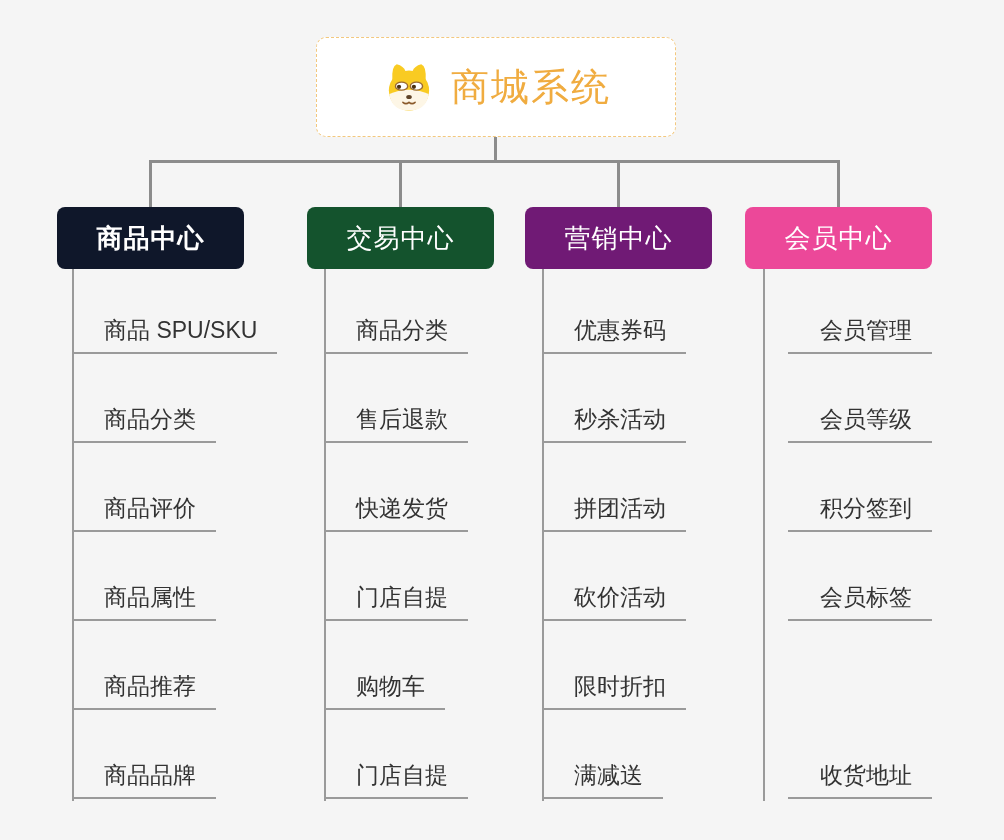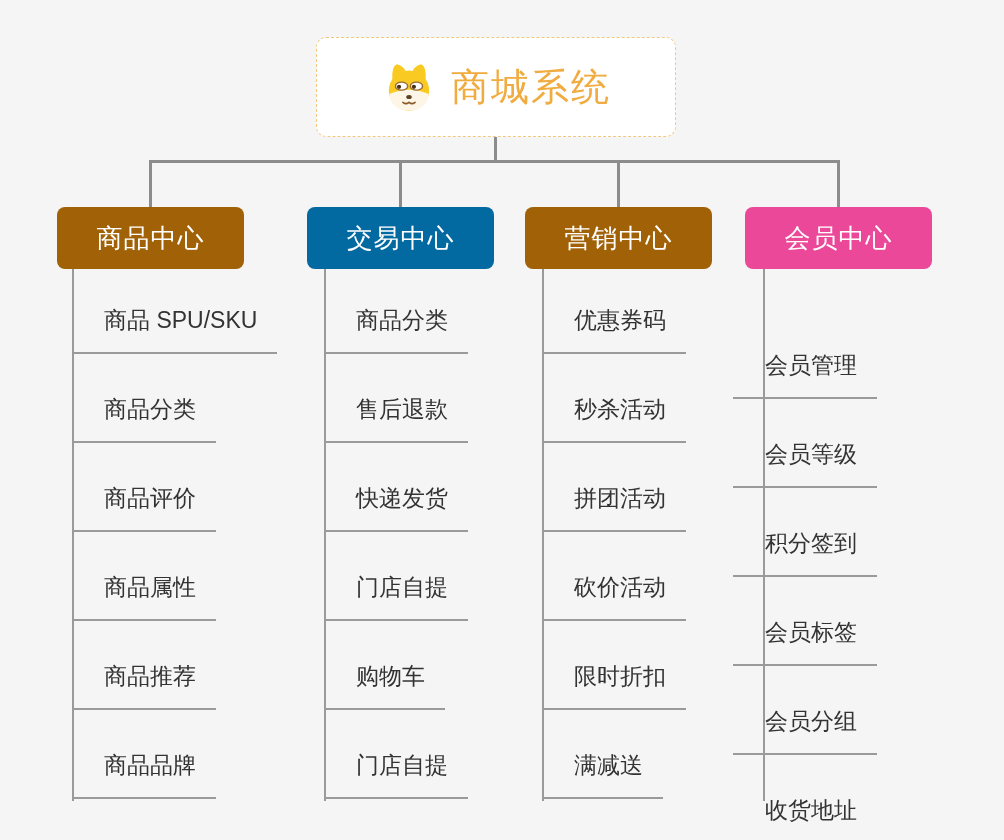--- a/index.html
+++ b/index.html
@@ -40,38 +40,38 @@
   }
   .dog{display:flex;align-items:center;}
 
   
   .branch-header{
     position:absolute;top:207px;width:187px;height:62px;border-radius:8px;
     display:flex;align-items:center;justify-content:center;
     color:#ffffff;font-size:26px;letter-spacing:1px;white-space:nowrap;
     cursor:pointer;
   }
-  .bh1{left:57px;background:#a16207;}
-  .bh2{left:307px;background:#0369a1;}
-  .bh3{left:525px;background:#a16207;}
+  .bh1{left:57px;background:#0f172a;font-weight:bold;}
+  .bh2{left:307px;background:#14532d;}
+  .bh3{left:525px;background:#701a75;}
   .bh4{left:745px;background:#ec4899;}
 
   
   .leaf{
     position:absolute;height:40px;box-sizing:border-box;
     display:flex;align-items:flex-end;
-    padding:0 20px 16px 32px;
+    padding:0 20px 6px 32px;
     border-bottom:2px solid #9a9a9a;
     font-size:23px;color:#333333;white-space:nowrap;
     cursor:pointer;
   }
   .c1{left:72px;}
   .c2{left:324px;}
   .c3{left:542px;}
-  .c4{left:733px;margin-top:45px;}
+  .c4{left:788px;}
   .r1{top:314px;}
   .r2{top:403px;}
   .r3{top:492px;}
   .r4{top:581px;}
   .r5{top:670px;}
   .r6{top:759px;}
 </style>
 </head>
 <body>
 
@@ -136,16 +136,15 @@
   <div class="leaf c3 r2">秒杀活动</div>
   <div class="leaf c3 r3">拼团活动</div>
   <div class="leaf c3 r4">砍价活动</div>
   <div class="leaf c3 r5">限时折扣</div>
   <div class="leaf c3 r6">满减送</div>
 
   <div class="leaf c4 r1">会员管理</div>
   <div class="leaf c4 r2">会员等级</div>
   <div class="leaf c4 r3">积分签到</div>
   <div class="leaf c4 r4">会员标签</div>
-  <div class="leaf c4 r5">会员分组</div>
   <div class="leaf c4 r6">收货地址</div>
 
 </div>
 
 </body></html>

